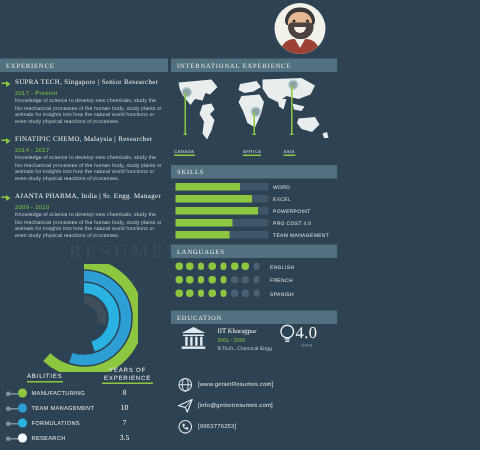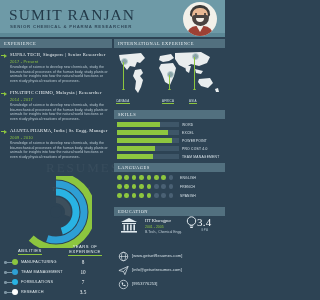--- a/index.html
+++ b/index.html
@@ -101,25 +101,20 @@
   .wm{position:absolute;left:46px;top:160px;font-family:"Liberation Serif",serif;
       font-size:13px;color:rgba(255,255,255,.05);letter-spacing:2px;pointer-events:none;}
   .wm2{position:absolute;left:52px;top:186px;font-family:"Liberation Serif",serif;
        font-size:6px;font-style:italic;color:rgba(255,255,255,.07);pointer-events:none;}
 </style>
 </head>
 <body>
 
 <div class="page">
 
-  <div class="header">
-    <div class="hdr-name">SUMIT RANJAN</div>
-    <div class="hdr-sub">SENIOR CHEMICAL &amp; PHARMA RESEARCHER</div>
-    <div class="hdr-rule"></div>
-  </div>
 
   <div class="avatar">
     <div class="av-body"></div>
     <div class="av-collar"></div>
     <div class="av-hair"></div>
     <div class="av-face"></div>
     <div class="av-beard"></div>
     <div class="av-mouth"></div>
     <div class="av-eye l"></div>
     <div class="av-eye r"></div>
@@ -298,21 +293,21 @@
 
   <div class="edu-school">IIT Kharagpur</div>
   <div class="edu-date">2001 - 2005</div>
   <div class="edu-deg">B.Tech., Chemical Engg.</div>
 
   <svg style="position:absolute;left:186px;top:216px;" width="11" height="14" viewBox="0 0 11 14">
     <circle cx="5.5" cy="5" r="4.2" fill="none" stroke="#dfe8ed" stroke-width="1"></circle>
     <rect x="3.8" y="9.4" width="3.4" height="1" fill="#dfe8ed"></rect>
     <rect x="4.2" y="11" width="2.6" height="1" fill="#dfe8ed"></rect>
   </svg>
-  <div class="gpa-val">3.4</div>
+  <div class="gpa-val">4.0</div>
   <div class="gpa-lbl">GPA</div>
 
   <div class="ab-head" style="left:18px;top:248px;">ABILITIES</div>
   <div class="ab-head" style="left:70px;top:244px;width:30px;text-align:center;border:none;">YEARS OF</div>
   <div class="ab-head" style="left:68px;top:249px;width:34px;text-align:center;">EXPERIENCE</div>
 
   <div id="abilities-host">
       <div class="ab-row" style="top: 258px;">
         <div class="ab-stem"></div>
         <div class="ab-dot0"></div>

